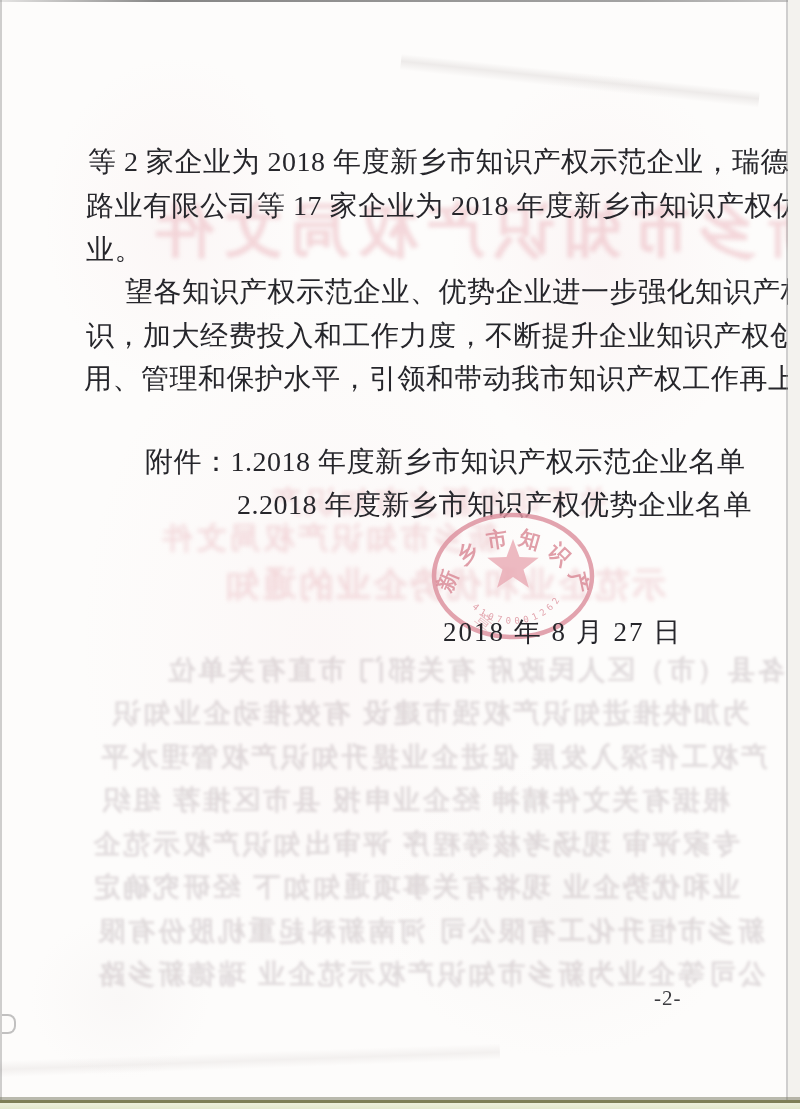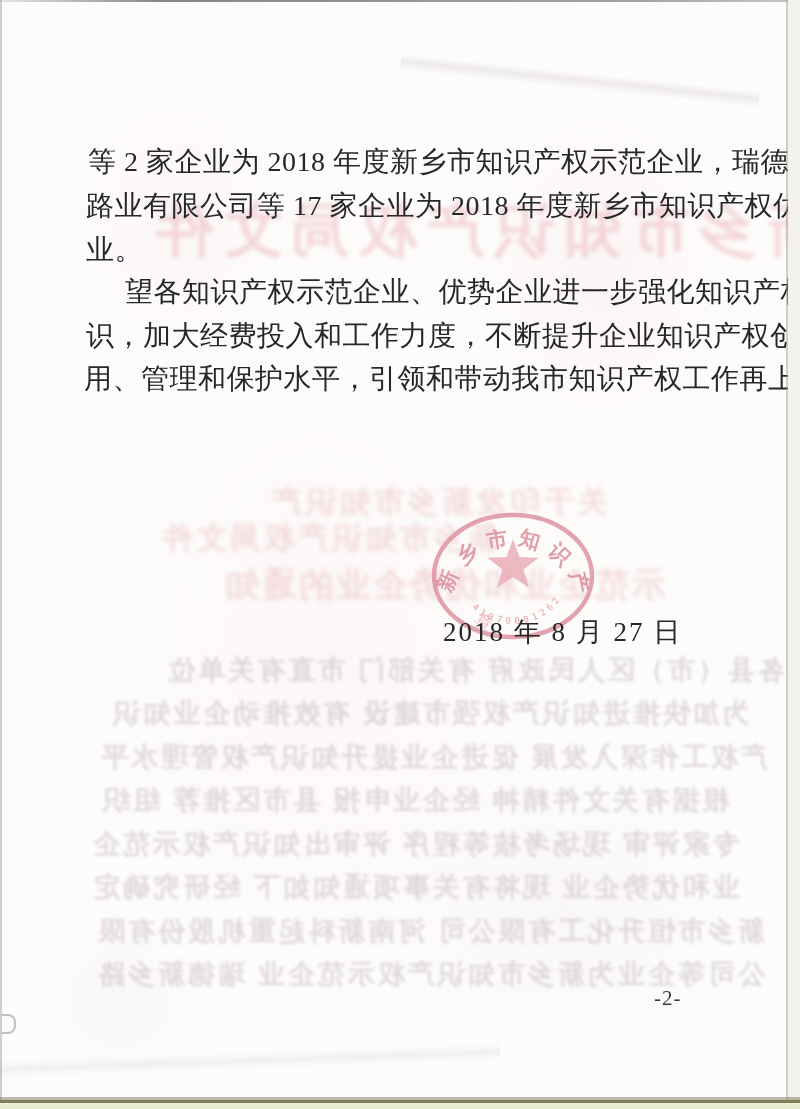--- a/index.html
+++ b/index.html
@@ -76,20 +76,22 @@
   <div class="bleed bleed-gray" style="left:95px;top:956px;">公司等企业为新乡市知识产权示范企业 瑞德新乡路</div>
 
   <div class="line" style="left:88px;top:140px;">等 2 家企业为 2018 年度新乡市知识产权示范企业，瑞德（新乡）</div>
   <div class="line" style="left:86px;top:184px;">路业有限公司等 17 家企业为 2018 年度新乡市知识产权优势企</div>
   <div class="line" style="left:86px;top:228px;">业。</div>
 
   <div class="line" style="left:125px;top:270px;">望各知识产权示范企业、优势企业进一步强化知识产权意</div>
   <div class="line" style="left:86px;top:314px;">识，加大经费投入和工作力度，不断提升企业知识产权创造、运</div>
   <div class="line" style="left:84px;top:357px;">用、管理和保护水平，引领和带动我市知识产权工作再上新台阶。</div>
 
+  <div class="line" style="left:145px;top:440px;"><span>附件：</span><span>1.2018 年度新乡市知识产权示范企业名单</span></div>
+  <div class="line" style="left:237px;top:483px;">2.2018 年度新乡市知识产权优势企业名单</div>
 
   <div class="seal-wrap">
     <svg width="170" height="134" viewBox="0 0 170 134">
       <defs>
         <path id="arcTop" d="M 24,88 A 61 53 0 1 1 146,88" fill="none"></path>
         <path id="arcBottom" d="M 36,86 A 53 45 0 0 0 134,86" fill="none"></path>
       </defs>
       <ellipse cx="85" cy="66" rx="79" ry="61" fill="none" stroke="#dd93a0" stroke-width="4.5" opacity="0.85"></ellipse>
       <polygon points="85,29 91.5,47.1 110.7,47.7 95.5,59.4 100.9,77.8 85,67 69.1,77.8 74.5,59.4 59.3,47.7 78.5,47.1" fill="#e9a9b3" opacity="0.8"></polygon>
       <text font-size="21" font-weight="bold" fill="#d98794" opacity="0.8" letter-spacing="9" font-family="Liberation Serif, DejaVu Serif, serif">

